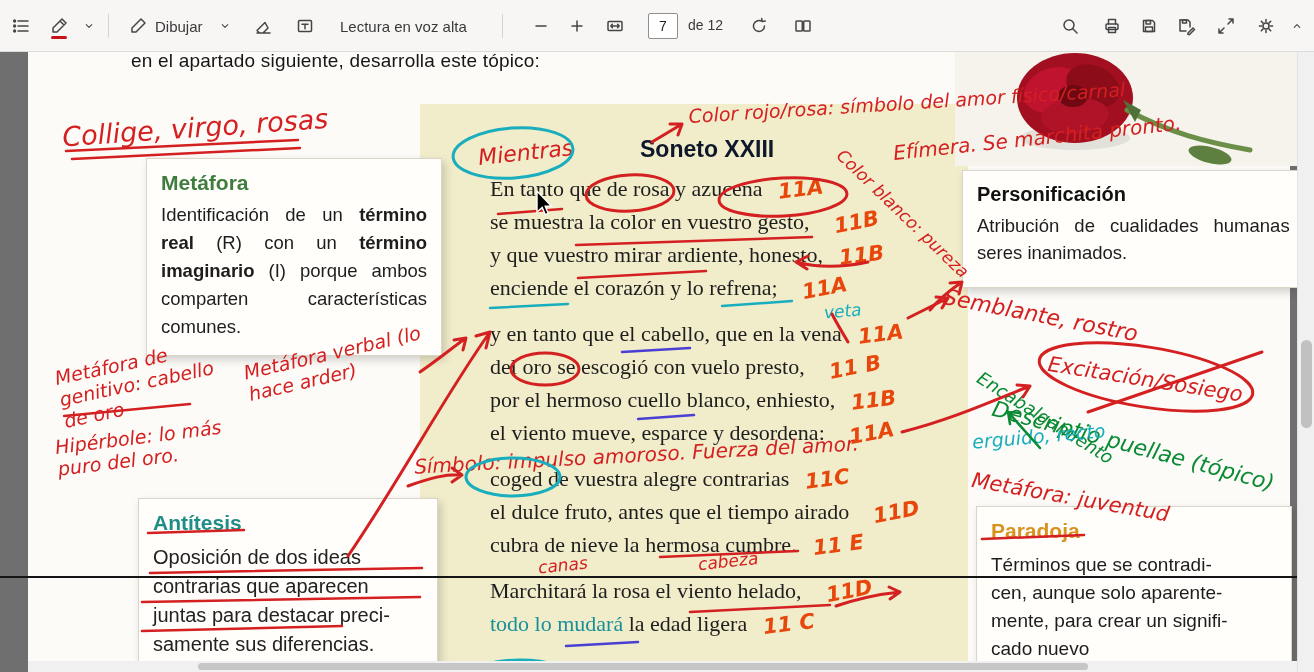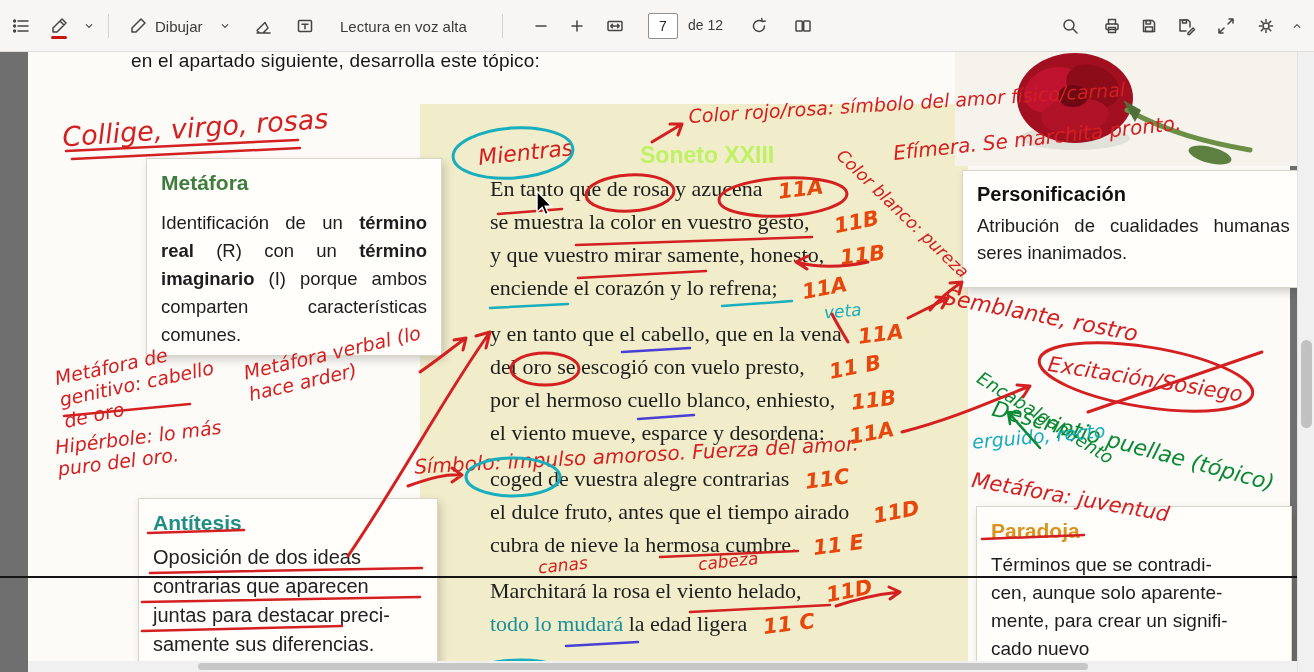--- a/index.html
+++ b/index.html
@@ -27,34 +27,34 @@
   
   .canvas { position:absolute; inset:0; z-index:1; }
   .page-bg { position:absolute; left:28px; top:52px; width:1262px; height:620px; background:#fcfbf8; }
   .poem-bg { position:absolute; left:420px; top:104px; width:548px; height:568px; background:#f1ecca; z-index:2; }
   .intro { position:absolute; left:88px; top:50px; font-size:19px; color:#161616; z-index:3; letter-spacing:.2px;margin-left:43px; }
 
   .box { position:absolute; background:#fffefb; border:1px solid #d9d6c9;
     box-shadow:3px 4px 8px rgba(60,60,50,.22); z-index:4; padding:12px 14px; }
   .box-title { font-weight:bold; }
   #box-metafora { left:146px; top:158px; width:296px; height:198px; }
-  #box-metafora .box-title { color:#3f7d3f; font-size:21px; margin-bottom:14px; }
+  #box-metafora .box-title { color:#3f7d3f; font-size:21px; margin-bottom:6px; }
   #box-metafora .box-body { font-size:18.5px; line-height:28px; color:#1d1d1d; text-align:justify; }
   .bold { font-weight:bold; }
   #box-personificacion { left:962px; top:170px; width:368px; height:118px; }
   #box-personificacion .box-title { color:#111; font-size:20px; margin-bottom:6px; }
   #box-personificacion .box-body { font-size:18.5px; line-height:27px; color:#1d1d1d; text-align:justify; }
   #box-antitesis { left:138px; top:498px; width:300px; height:200px; }
   #box-antitesis .box-title { color:#1f8e86; font-size:21px; margin-bottom:8px; }
   #box-antitesis .box-body { font-size:20px; line-height:29px; color:#222; white-space:pre-line; }
   #box-paradoja { left:976px; top:506px; width:316px; height:190px; }
   #box-paradoja .box-title { color:#d8921d; font-size:21px; margin-bottom:8px; }
   #box-paradoja .box-body { font-size:19px; line-height:28px; color:#1d1d1d; white-space:pre-line; }
 
-  .poem-title { position:absolute; left:640px; top:142px; font-size:23px; font-weight:bold; color:#bef264; z-index:6;text-align:right; }
+  .poem-title { position:absolute; left:640px; top:136px; font-size:23px; font-weight:bold; color:#0f172a; z-index:6;text-align:right; }
   .poem { position:absolute; left:490px; top:172px; width:480px; z-index:6;
     font-family:"Liberation Serif", serif; font-size:22px; color:#1e1e1e; }
   .poem-line { height:33px; line-height:33px; white-space:nowrap; }
   .poem-line.gap { margin-top:13px; }
   .pl-pre { color:#189099; }
   .mark { display:inline-block; margin-left:16px; font-family:"DejaVu Sans", sans-serif; font-style:italic;
     font-weight:bold; font-size:21px; color:#e8470c; transform:rotate(-7deg); }
   .poem-line:nth-child(even) .mark { transform:rotate(-11deg); margin-left:24px; }
 
   .rose { position:absolute; left:955px; top:38px; z-index:5; }
@@ -258,21 +258,21 @@
       <div class="box-body">Términos que se contradi-
 cen, aunque solo aparente-
 mente, para crear un signifi-
 cado nuevo</div>
     </div>
 
     <div class="poem-title">Soneto XXIII</div>
     <div class="poem">
       <div class="poem-line"><span>En tanto que de rosa y azucena</span><span class="mark">11A</span></div>
       <div class="poem-line"><span>se muestra la color en vuestro gesto,</span><span class="mark">11B</span></div>
-      <div class="poem-line"><span>y que vuestro mirar samente, honesto,</span><span class="mark">11B</span></div>
+      <div class="poem-line"><span>y que vuestro mirar ardiente, honesto,</span><span class="mark">11B</span></div>
       <div class="poem-line"><span>enciende el corazón y lo refrena;</span><span class="mark">11A</span></div>
       <div class="poem-line gap"><span>y en tanto que el cabello, que en la vena</span><span class="mark">11A</span></div>
       <div class="poem-line"><span>del oro se escogió con vuelo presto,</span><span class="mark">11 B</span></div>
       <div class="poem-line"><span>por el hermoso cuello blanco, enhiesto,</span><span class="mark">11B</span></div>
       <div class="poem-line"><span>el viento mueve, esparce y desordena:</span><span class="mark">11A</span></div>
       <div class="poem-line gap"><span>coged de vuestra alegre contrarias</span><span class="mark">11C</span></div>
       <div class="poem-line"><span>el dulce fruto, antes que el tiempo airado</span><span class="mark">11D</span></div>
       <div class="poem-line"><span>cubra de nieve la hermosa cumbre.</span><span class="mark">11 E</span></div>
       <div class="poem-line gap"><span>Marchitará la rosa el viento helado,</span><span class="mark">11D</span></div>
       <div class="poem-line"><span class="pl-pre">todo lo mudará</span><span> la edad ligera</span><span class="mark">11 C</span></div>

